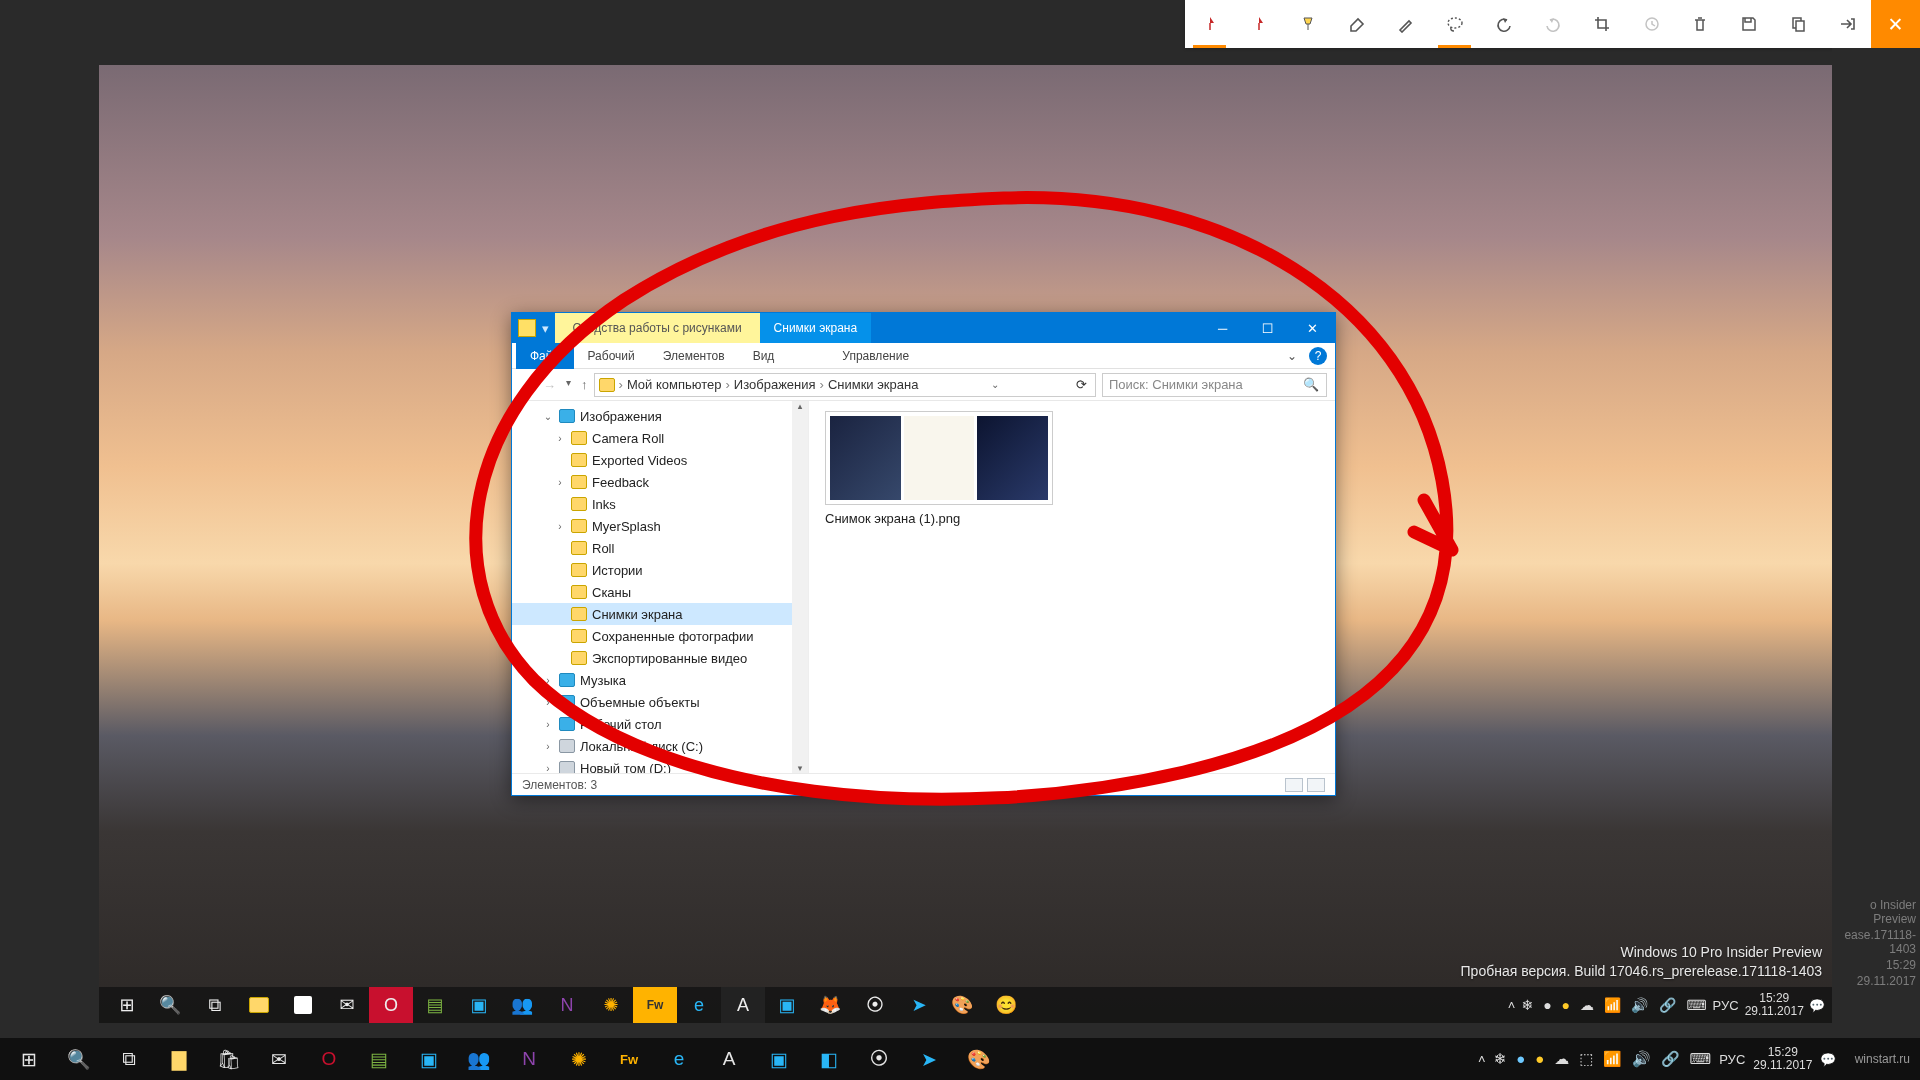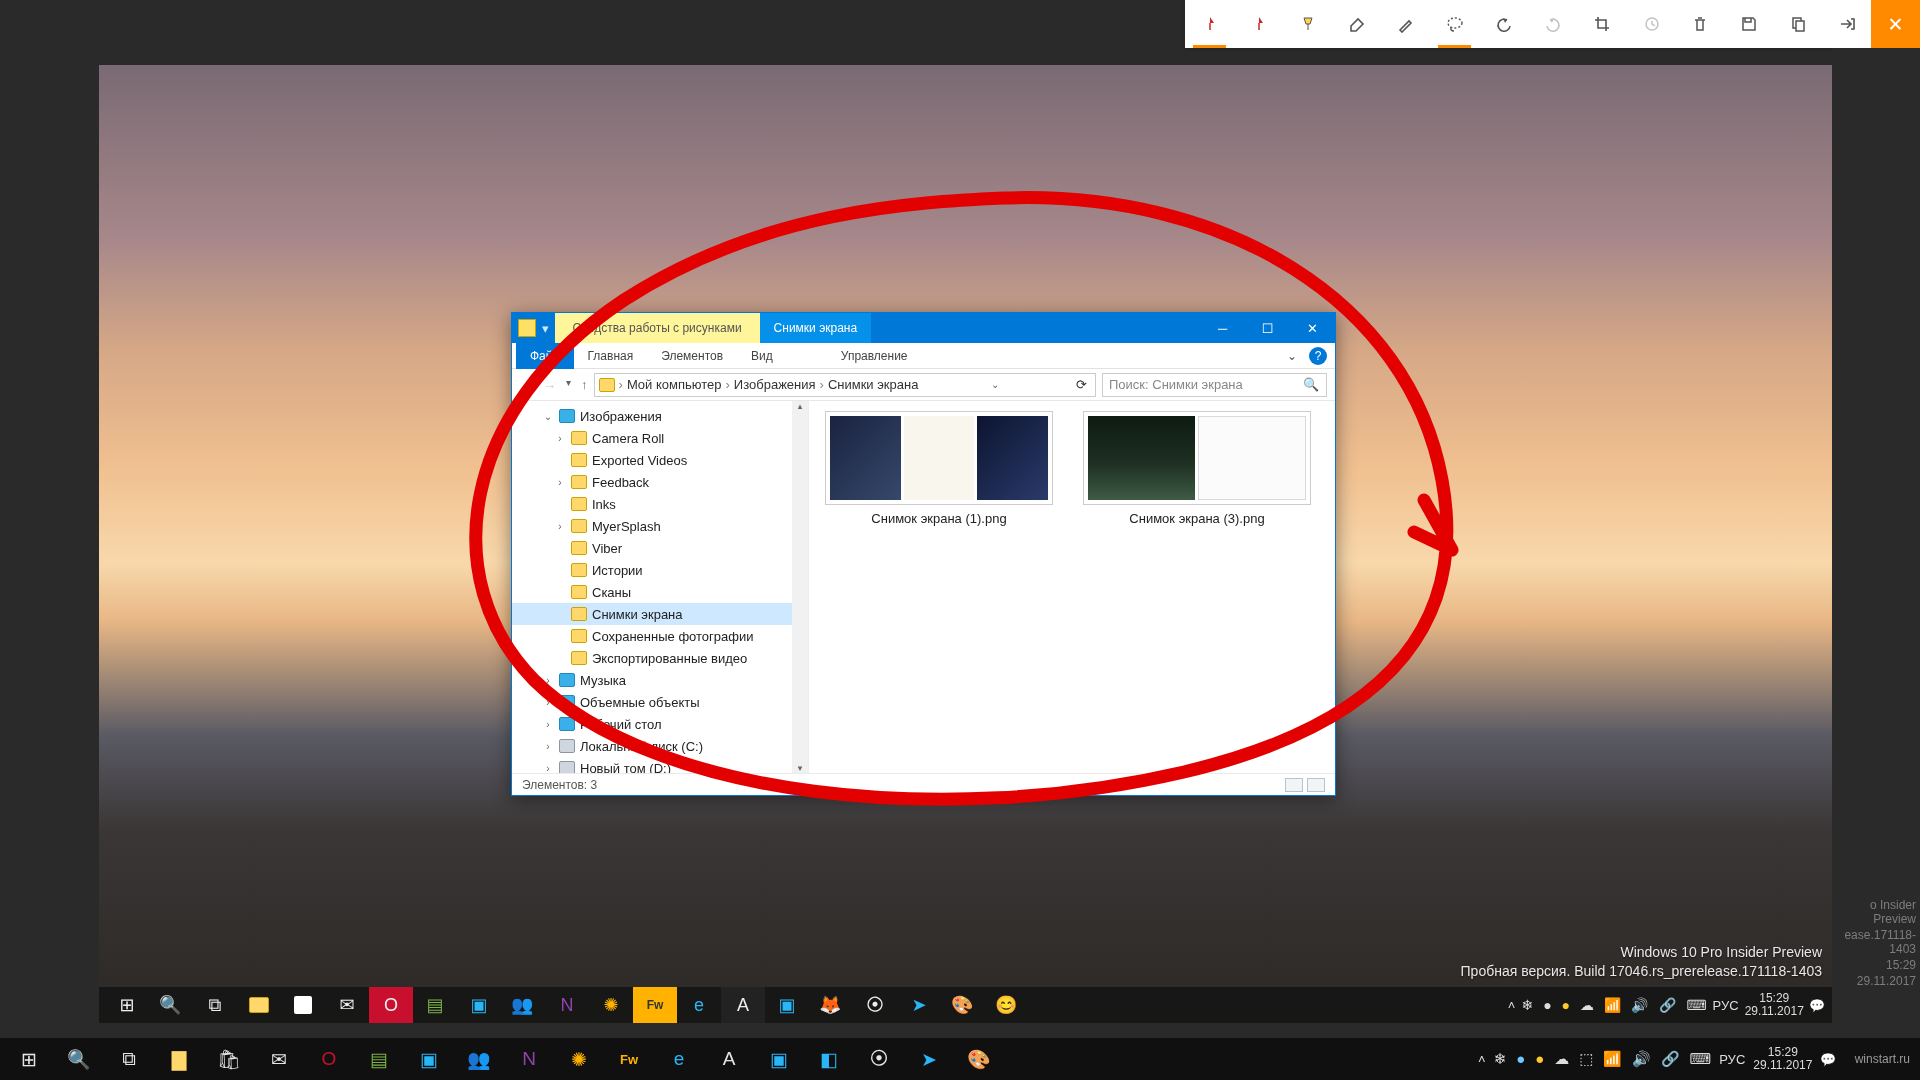--- a/index.html
+++ b/index.html
@@ -51,21 +51,21 @@
 .tree-row .ico { width:16px; height:14px; background:#ffd76a; border:1px solid #caa500; border-radius:2px; }
 .tree-row .ico.pic  { background:#3ab0e8; border-color:#1f8abf; }
 .tree-row .ico.music{ background:#3ab0e8; border-color:#1f8abf; }
 .tree-row .ico.obj3d{ background:#3ab0e8; border-color:#1f8abf; }
 .tree-row .ico.desk { background:#3ab0e8; border-color:#1f8abf; }
 .tree-row .ico.drive{ background:#cfd6dd; border-color:#8a97a3; }
 .tree-row.child { padding-left:42px; }
 .tree-row.child2 { padding-left:30px; }
 
 .content-pane { flex:1; padding:10px 16px; display:flex; flex-wrap:wrap; align-content:flex-start; gap:20px 30px; }
-.thumb { width:228px; text-align:center; font-size:13px; color:#222; }
+.thumb { width:228px; text-align:left; font-size:13px; color:#222; }
 .thumb .timg { width:228px; height:94px; border:1px solid #ccc; background:#fff; padding:4px; display:flex; gap:3px; }
 .thumb .timg>div { flex:1; }
 .t1a { background:linear-gradient(135deg,#1a2340,#36486b); }
 .t1b { background:#f9f6ed; }
 .t1c { background:linear-gradient(135deg,#0c1430,#2a3a6a); }
 .t2a { background:#f4efe4; }
 .t2b { background:#eef4fb; border:1px solid #c6d8ef; }
 .t2c { background:linear-gradient(135deg,#0c1430,#2a3a6a); }
 .t3a { background:linear-gradient(180deg,#0e1a12,#1d2f21 55%,#3e5a45); }
 .t3b { background:#fbfbfb; border:1px solid #d9d9d9; }
@@ -204,21 +204,21 @@
       <div class="title-text">Снимки экрана</div>
       <div class="win-ctrls">
         <div class="wbtn">─</div>
         <div class="wbtn">☐</div>
         <div class="wbtn close">✕</div>
       </div>
     </div>
 
     <div class="ribbon-tabs">
       <div class="rtab file">Файл</div>
-      <div class="rtab">Главная</div>
+      <div class="rtab">Рабочий</div>
       <div class="rtab">Элементов</div>
       <div class="rtab">Вид</div>
       <div class="rtab" style="margin-left:40px">Управление</div>
       <div class="chev">⌄</div>
       <div class="help">?</div>
     </div>
 
     <div class="addr-bar">
       <div class="nav-arrows">
         <span>←</span>
@@ -271,21 +271,21 @@
             <span>Inks</span>
           </div>
         <div class="tree-row child">
             <span class="exp">›</span>
             <span class="ico"></span>
             <span>MyerSplash</span>
           </div>
         <div class="tree-row child">
             <span class="exp"></span>
             <span class="ico"></span>
-            <span>Viber</span>
+            <span>Roll</span>
           </div>
         <div class="tree-row child">
             <span class="exp"></span>
             <span class="ico"></span>
             <span>Истории</span>
           </div>
         <div class="tree-row child">
             <span class="exp"></span>
             <span class="ico"></span>
             <span>Сканы</span>
@@ -334,27 +334,20 @@
       </div>
 
       <div class="content-pane">
         <div class="thumb">
           <div class="timg">
               <div class="t1a"></div>
               <div class="t1b"></div>
               <div class="t1c"></div>
             </div>
           <div class="tname">Снимок экрана (1).png</div>
-        </div>
-        <div class="thumb">
-          <div class="timg">
-              <div class="t3a"></div>
-              <div class="t3b"></div>
-            </div>
-          <div class="tname">Снимок экрана (3).png</div>
         </div>
       </div>
     </div>
 
     <div class="status-bar">
       <span>Элементов: 3</span>
       <div class="views">
         <span></span>
         <span></span>
       </div>

